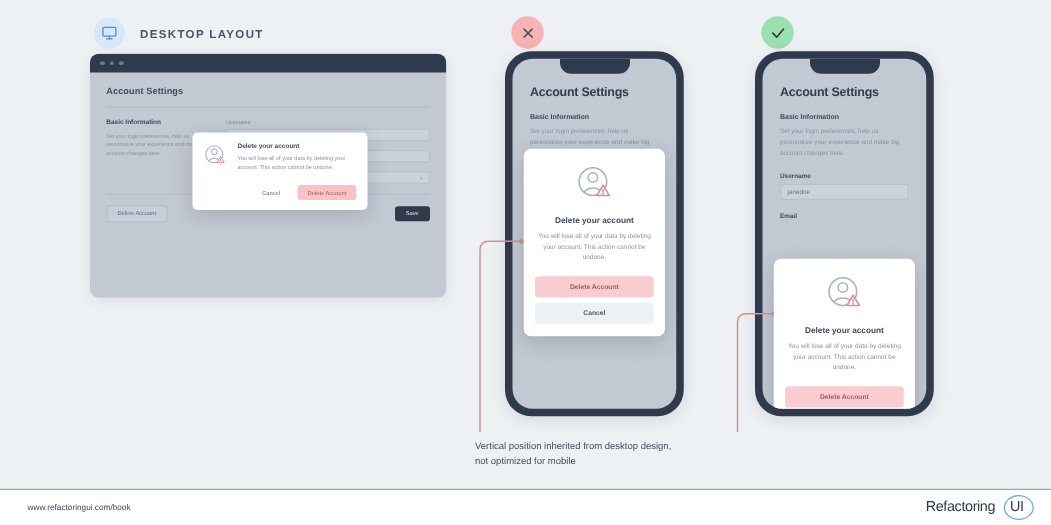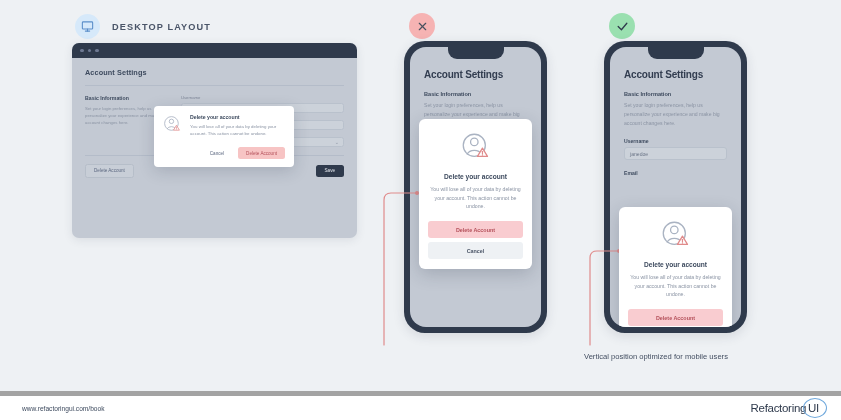--- a/index.html
+++ b/index.html
@@ -193,27 +193,27 @@
     font-size: 7.6px; line-height: 1.55; color: #434e61;
   }
   .cap-1 { left: 380px; top: 351px; width: 160px; }
   .cap-2 { left: 584px; top: 351px; width: 190px; }
 
   
   .footer {
     position: absolute; left: 0; bottom: 0;
     width: 841px; height: 29px;
     background: #ffffff;
-    border-top: 5px solid #a3a3a3;
+    border-top: 1px solid #a3a3a3;
     display: flex; align-items: center; justify-content: space-between;
     padding: 0 22px;
   }
   .footer-url { font-size: 6.6px; color: #3d4a5e; }
   .brand { display: flex; align-items: center; font-size: 11.5px; color: #2f3a4c; letter-spacing: -.3px; }
-  .brand-ui { position: relative; margin-left: 2px; }
+  .brand-ui { position: relative; margin-left: 12px; }
   .brand-ring {
     position: absolute; left: -5px; top: -4px;
     width: 24px; height: 20px;
     border: 1.2px solid #6fa8dc; border-radius: 50%;
   }
 </style>
 </head>
 <body>
 
 <div class="page">
@@ -369,21 +369,21 @@
     </div>
   </div>
 
   <svg class="anno-svg">
     <path d="M384,345 L384,200 Q384,193 391,193 L416,193" stroke="#e08b8b" stroke-width="1.2" fill="none" stroke-linecap="round"></path>
     <circle cx="417" cy="193" r="2" fill="#e08b8b"></circle>
     <path d="M590,345 L590,258 Q590,251 597,251 L618,251" stroke="#e08b8b" stroke-width="1.2" fill="none" stroke-linecap="round"></path>
     <circle cx="619" cy="251" r="2" fill="#e08b8b"></circle>
   </svg>
 
-  <div class="caption cap-2">Vertical position optimized for mobile users</div>
+  <div class="caption cap-1">Vertical position inherited from desktop design, not optimized for mobile</div>
 
   <div class="footer">
     <div class="footer-url">www.refactoringui.com/book</div>
     <div class="brand">
       <span>Refactoring</span>
       <span class="brand-ui">
         <span class="brand-ring"></span>
         <span>UI</span>
       </span>
     </div>

